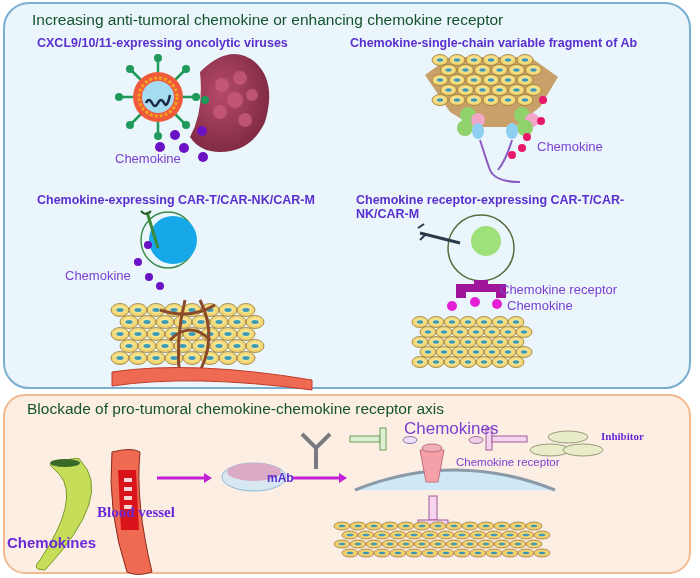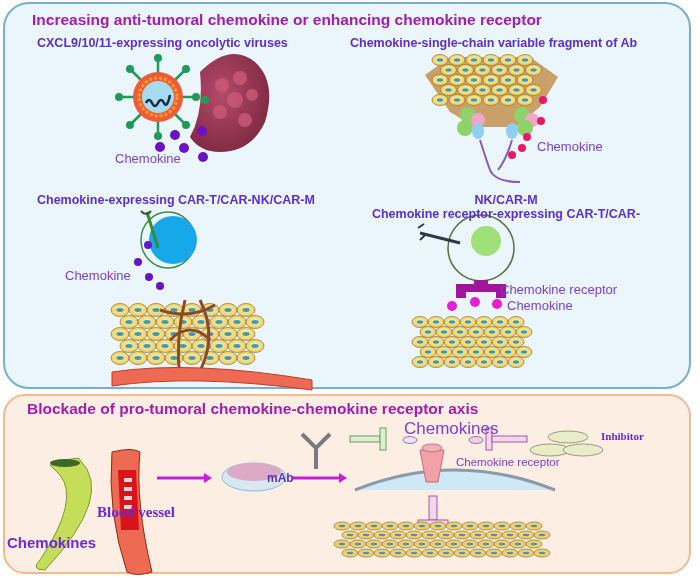--- a/index.html
+++ b/index.html
@@ -1,21 +1,21 @@
 <!DOCTYPE html>
 <html><head>
 <meta charset="utf-8">
 <style>
   html,body{margin:0;padding:0;background:#ffffff;}
   body{width:700px;height:578px;position:relative;overflow:hidden;font-family:"Liberation Sans",sans-serif;}
   .panel{position:absolute;box-sizing:border-box;}
   #top-panel{left:3px;top:2px;width:688px;height:387px;background:#eaf6fb;border:2px solid #7aaed0;border-radius:26px;}
   #bottom-panel{left:3px;top:394px;width:688px;height:180px;background:#fdeee4;border:2px solid #f2b98f;border-radius:22px;}
-  .ptitle{position:absolute;color:#a21caf;font-weight:bold;font-size:15.5px;white-space:nowrap;}
-  .sub{position:absolute;color:#5a2ecf;font-weight:bold;font-size:12.5px;white-space:nowrap;text-align:center;}
+  .ptitle{position:absolute;color:#14532d;font-weight:normal;font-size:15.5px;white-space:nowrap;}
+  .sub{position:absolute;color:#5a2ecf;font-weight:bold;font-size:12.5px;white-space:nowrap;}
   .lbl{position:absolute;color:#7a3fd0;font-size:13px;white-space:nowrap;}
   .big{position:absolute;color:#6a2ad6;font-weight:bold;font-size:15px;white-space:nowrap;}
   svg{position:absolute;left:0;top:0;}
 </style>
 </head>
 <body>
 
 <div id="top-panel" class="panel"></div>
 <div id="bottom-panel" class="panel"></div>
 
@@ -510,22 +510,22 @@
 </svg>
 
 <div class="ptitle" style="left:32px;top:11px;">Increasing anti-tumoral chemokine or enhancing chemokine receptor</div>
 <div class="sub" style="left:37px;top:36px;">CXCL9/10/11-expressing oncolytic viruses</div>
 <div class="sub" style="left:350px;top:36px;">Chemokine-single-chain variable fragment of Ab</div>
 <div class="lbl" style="left:115px;top:151px;">Chemokine</div>
 <div class="lbl" style="left:537px;top:139px;">Chemokine</div>
 <div class="sub" style="left:37px;top:193px;">Chemokine-expressing CAR-T/CAR-NK/CAR-M</div>
 <div class="lbl" style="left:65px;top:268px;">Chemokine</div>
 <div class="sub" style="left:356px;top:193px;width:300px;">
+  <div>Chemokine receptor-expressing CAR-T/CAR-</div>
   <div>NK/CAR-M</div>
-  <div>Chemokine receptor-expressing CAR-T/CAR-</div>
 </div>
 <div class="lbl" style="left:500px;top:282px;">Chemokine receptor</div>
 <div class="lbl" style="left:507px;top:298px;">Chemokine</div>
 
 <div class="ptitle" style="left:27px;top:400px;">Blockade of pro-tumoral chemokine-chemokine receptor axis</div>
 <div class="big" style="left:7px;top:534px;">Chemokines</div>
 <div class="big" style="left:97px;top:504px;font-family:Liberation Serif, serif;">Blood vessel</div>
 <div class="sub" style="left:267px;top:443px;font-size:12px;margin-top:28px;">mAb</div>
 <div class="lbl" style="left:404px;top:419px;font-size:17px;">Chemokines</div>
 <div class="lbl" style="left:456px;top:456px;font-size:11.5px;">Chemokine receptor</div>

